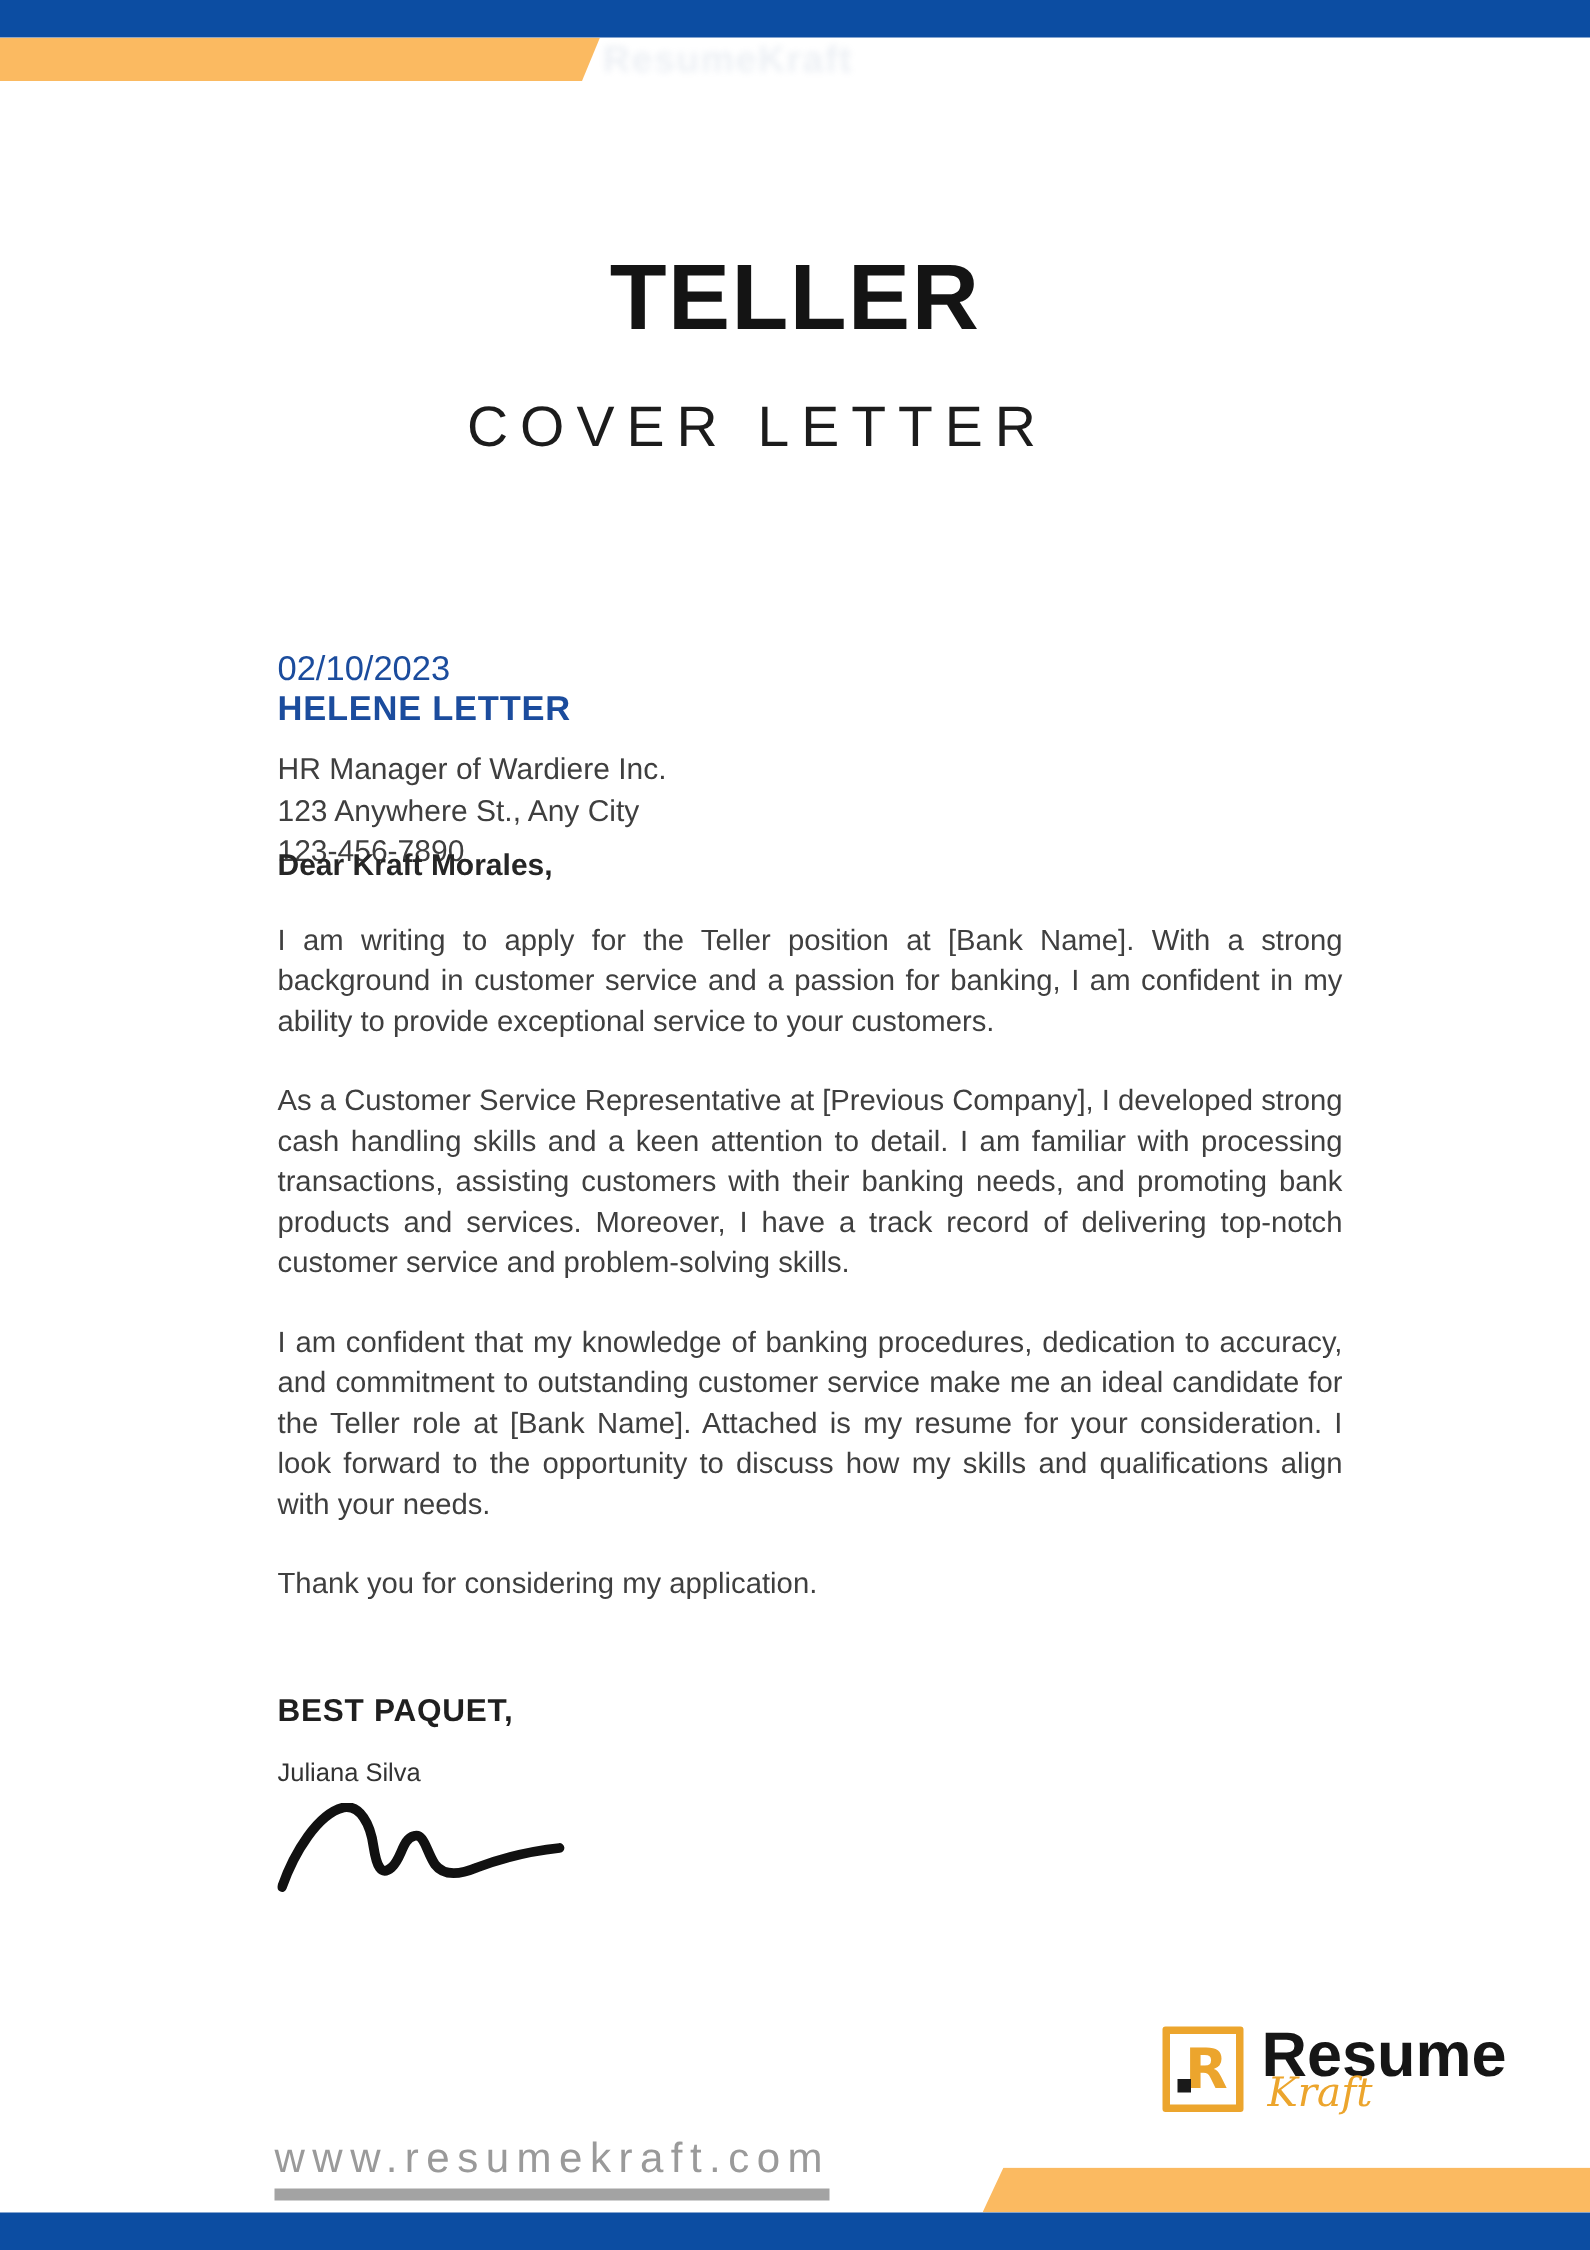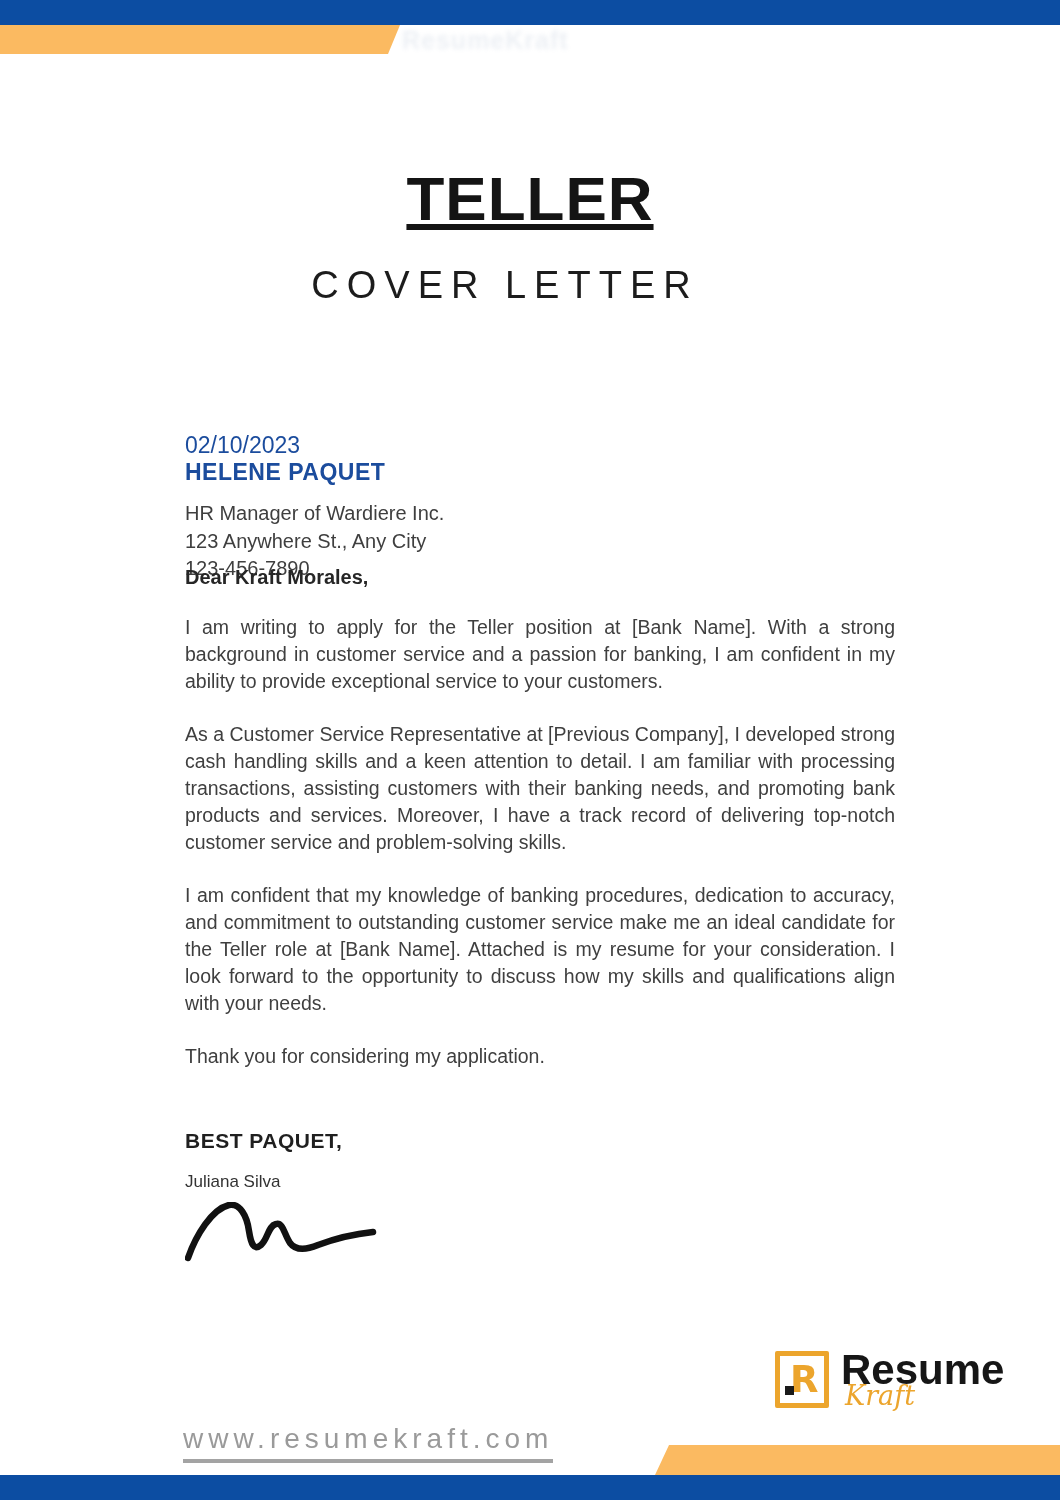--- a/index.html
+++ b/index.html
@@ -24,21 +24,21 @@
     position:absolute;left:0;top:25px;width:400px;height:29px;background:var(--orange-bar);
     clip-path:polygon(0 0,100% 0,calc(100% - 12px) 100%,0 100%);
   }
   .watermark{
     position:absolute;left:402px;top:26px;font-size:25px;font-weight:bold;
     color:#8fa3c0;opacity:.16;filter:blur(2px);letter-spacing:1px;
   }
   
   .title{
     position:absolute;left:0;top:168px;width:1060px;text-align:center;
-    font-size:62px;font-weight:bold;letter-spacing:1px;color:var(--title-black);line-height:1;text-decoration:underline;
+    font-size:62px;font-weight:bold;letter-spacing:1px;color:var(--title-black);line-height:1;
   }
   .subtitle{
     position:absolute;left:0;top:266px;width:1002px;text-align:center;
     font-size:38px;font-weight:400;letter-spacing:8px;color:#1c1c1c;line-height:1;text-indent:8px;
   }
   
   .recipient{position:absolute;left:185px;top:385px;}
   .recipient .date{font-size:23px;font-weight:normal;color:var(--heading-blue);line-height:27px;margin-top:47px;}
   .recipient .name{font-size:23px;font-weight:bold;color:var(--heading-blue);letter-spacing:.5px;line-height:27px;}
   .recipient .addr{margin-top:14px;font-size:20px;line-height:27.5px;color:var(--body-text);}
@@ -63,21 +63,21 @@
   .logo-resume{
     position:absolute;left:841px;top:1349px;font-size:42px;font-weight:bold;
     color:#161616;line-height:42px;letter-spacing:0;
   }
   .logo-kraft{
     position:absolute;left:845px;top:1382px;font-size:27px;font-style:italic;font-weight:normal;
     color:var(--logo-orange);font-family:"DejaVu Serif",serif;line-height:28px;
   }
   .site-url{
     position:absolute;left:183px;top:1424px;font-size:28px;letter-spacing:5px;
-    color:var(--url-gray);text-decoration:none;border-bottom:4px solid #a3a3a3;
+    color:var(--url-gray);text-decoration:none;border-bottom:8px solid #a3a3a3;
     padding-bottom:5px;line-height:30px;cursor:pointer;
   }
   
   .bottom-orange{
     position:absolute;left:655px;top:1445px;width:405px;height:30px;background:var(--orange-bar);
     clip-path:polygon(14px 0,100% 0,100% 100%,0 100%);
   }
   .bottom-blue{position:absolute;left:0;top:1475px;width:1060px;height:25px;background:var(--blue-bar);}
 </style>
 </head>
@@ -87,21 +87,21 @@
 
   <div class="top-blue"></div>
   <div class="top-orange"></div>
   <div class="watermark">ResumeKraft</div>
 
   <div class="title">TELLER</div>
   <div class="subtitle">COVER LETTER</div>
 
   <div class="recipient">
     <div class="date">02/10/2023</div>
-    <div class="name">HELENE PAQUET</div>
+    <div class="name">HELENE LETTER</div>
     <div class="addr">
       <div>HR Manager of Wardiere Inc.</div>
       <div>123 Anywhere St., Any City</div>
       <div>123-456-7890</div>
     </div>
   </div>
 
   <div class="letter">
     <div class="salutation">Dear Kraft Morales,</div>
     <div class="para">I am writing to apply for the Teller position at [Bank Name]. With a strong background in customer service and a passion for banking, I am confident in my ability to provide exceptional service to your customers.</div>

